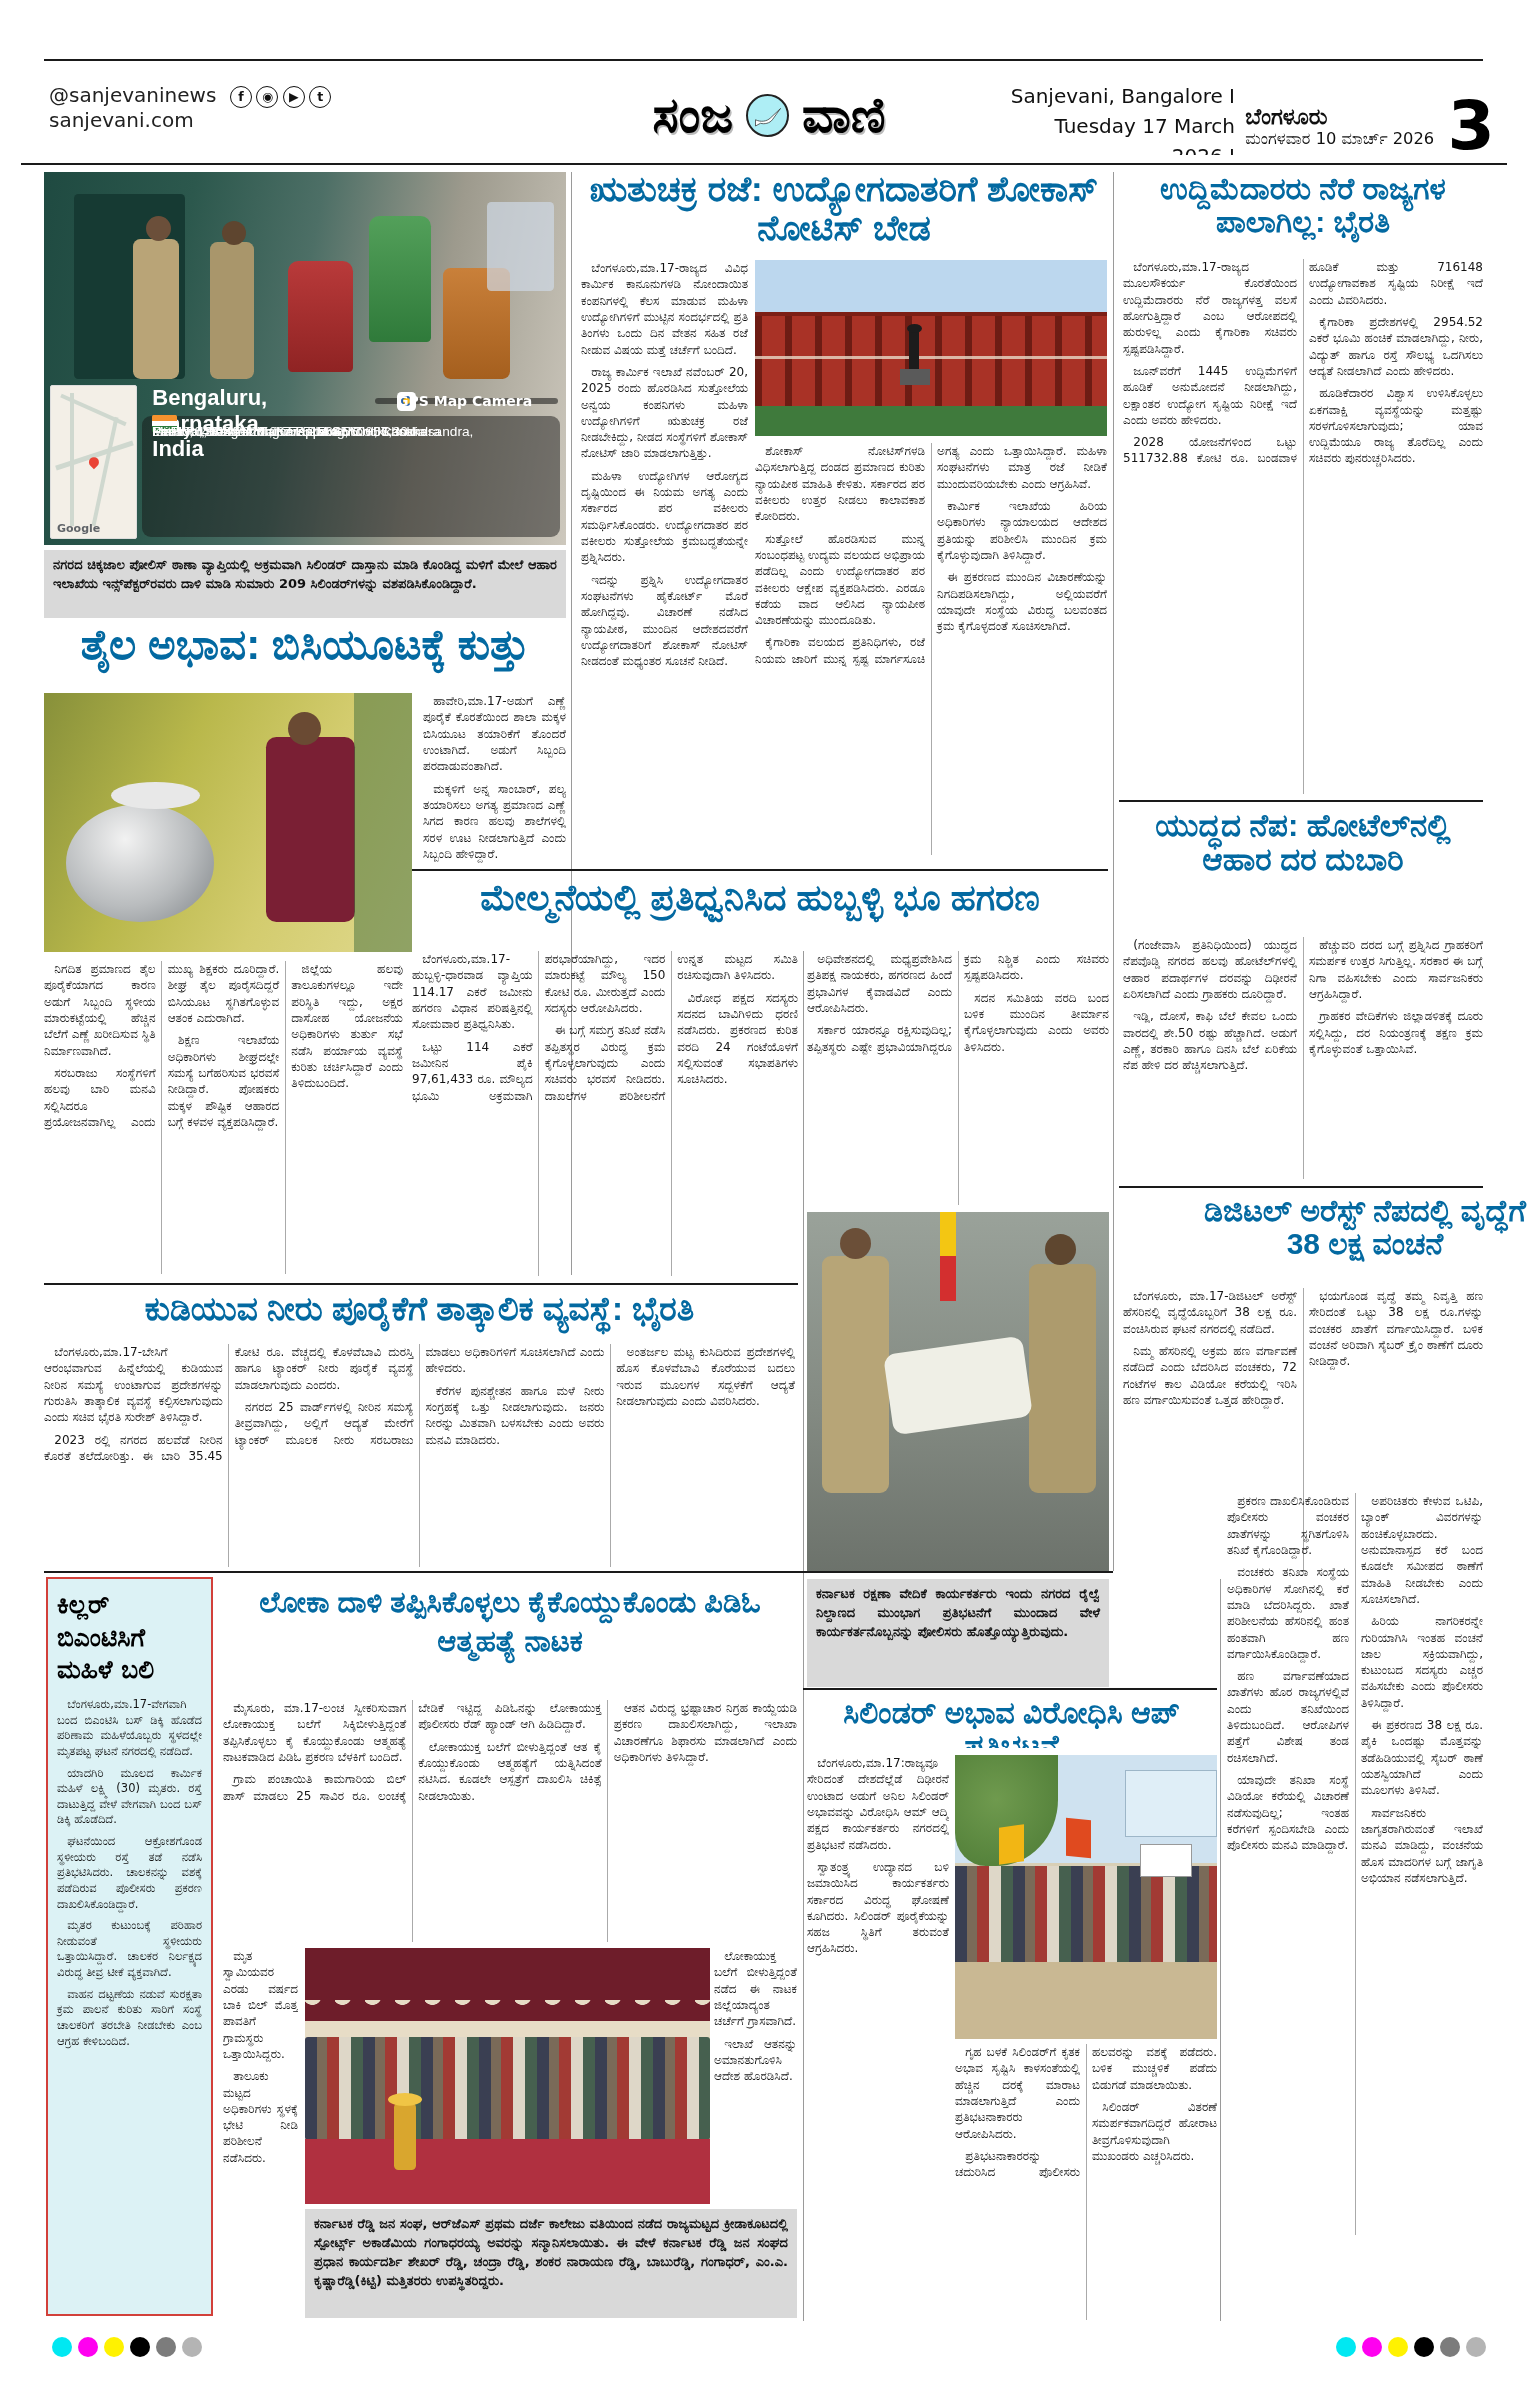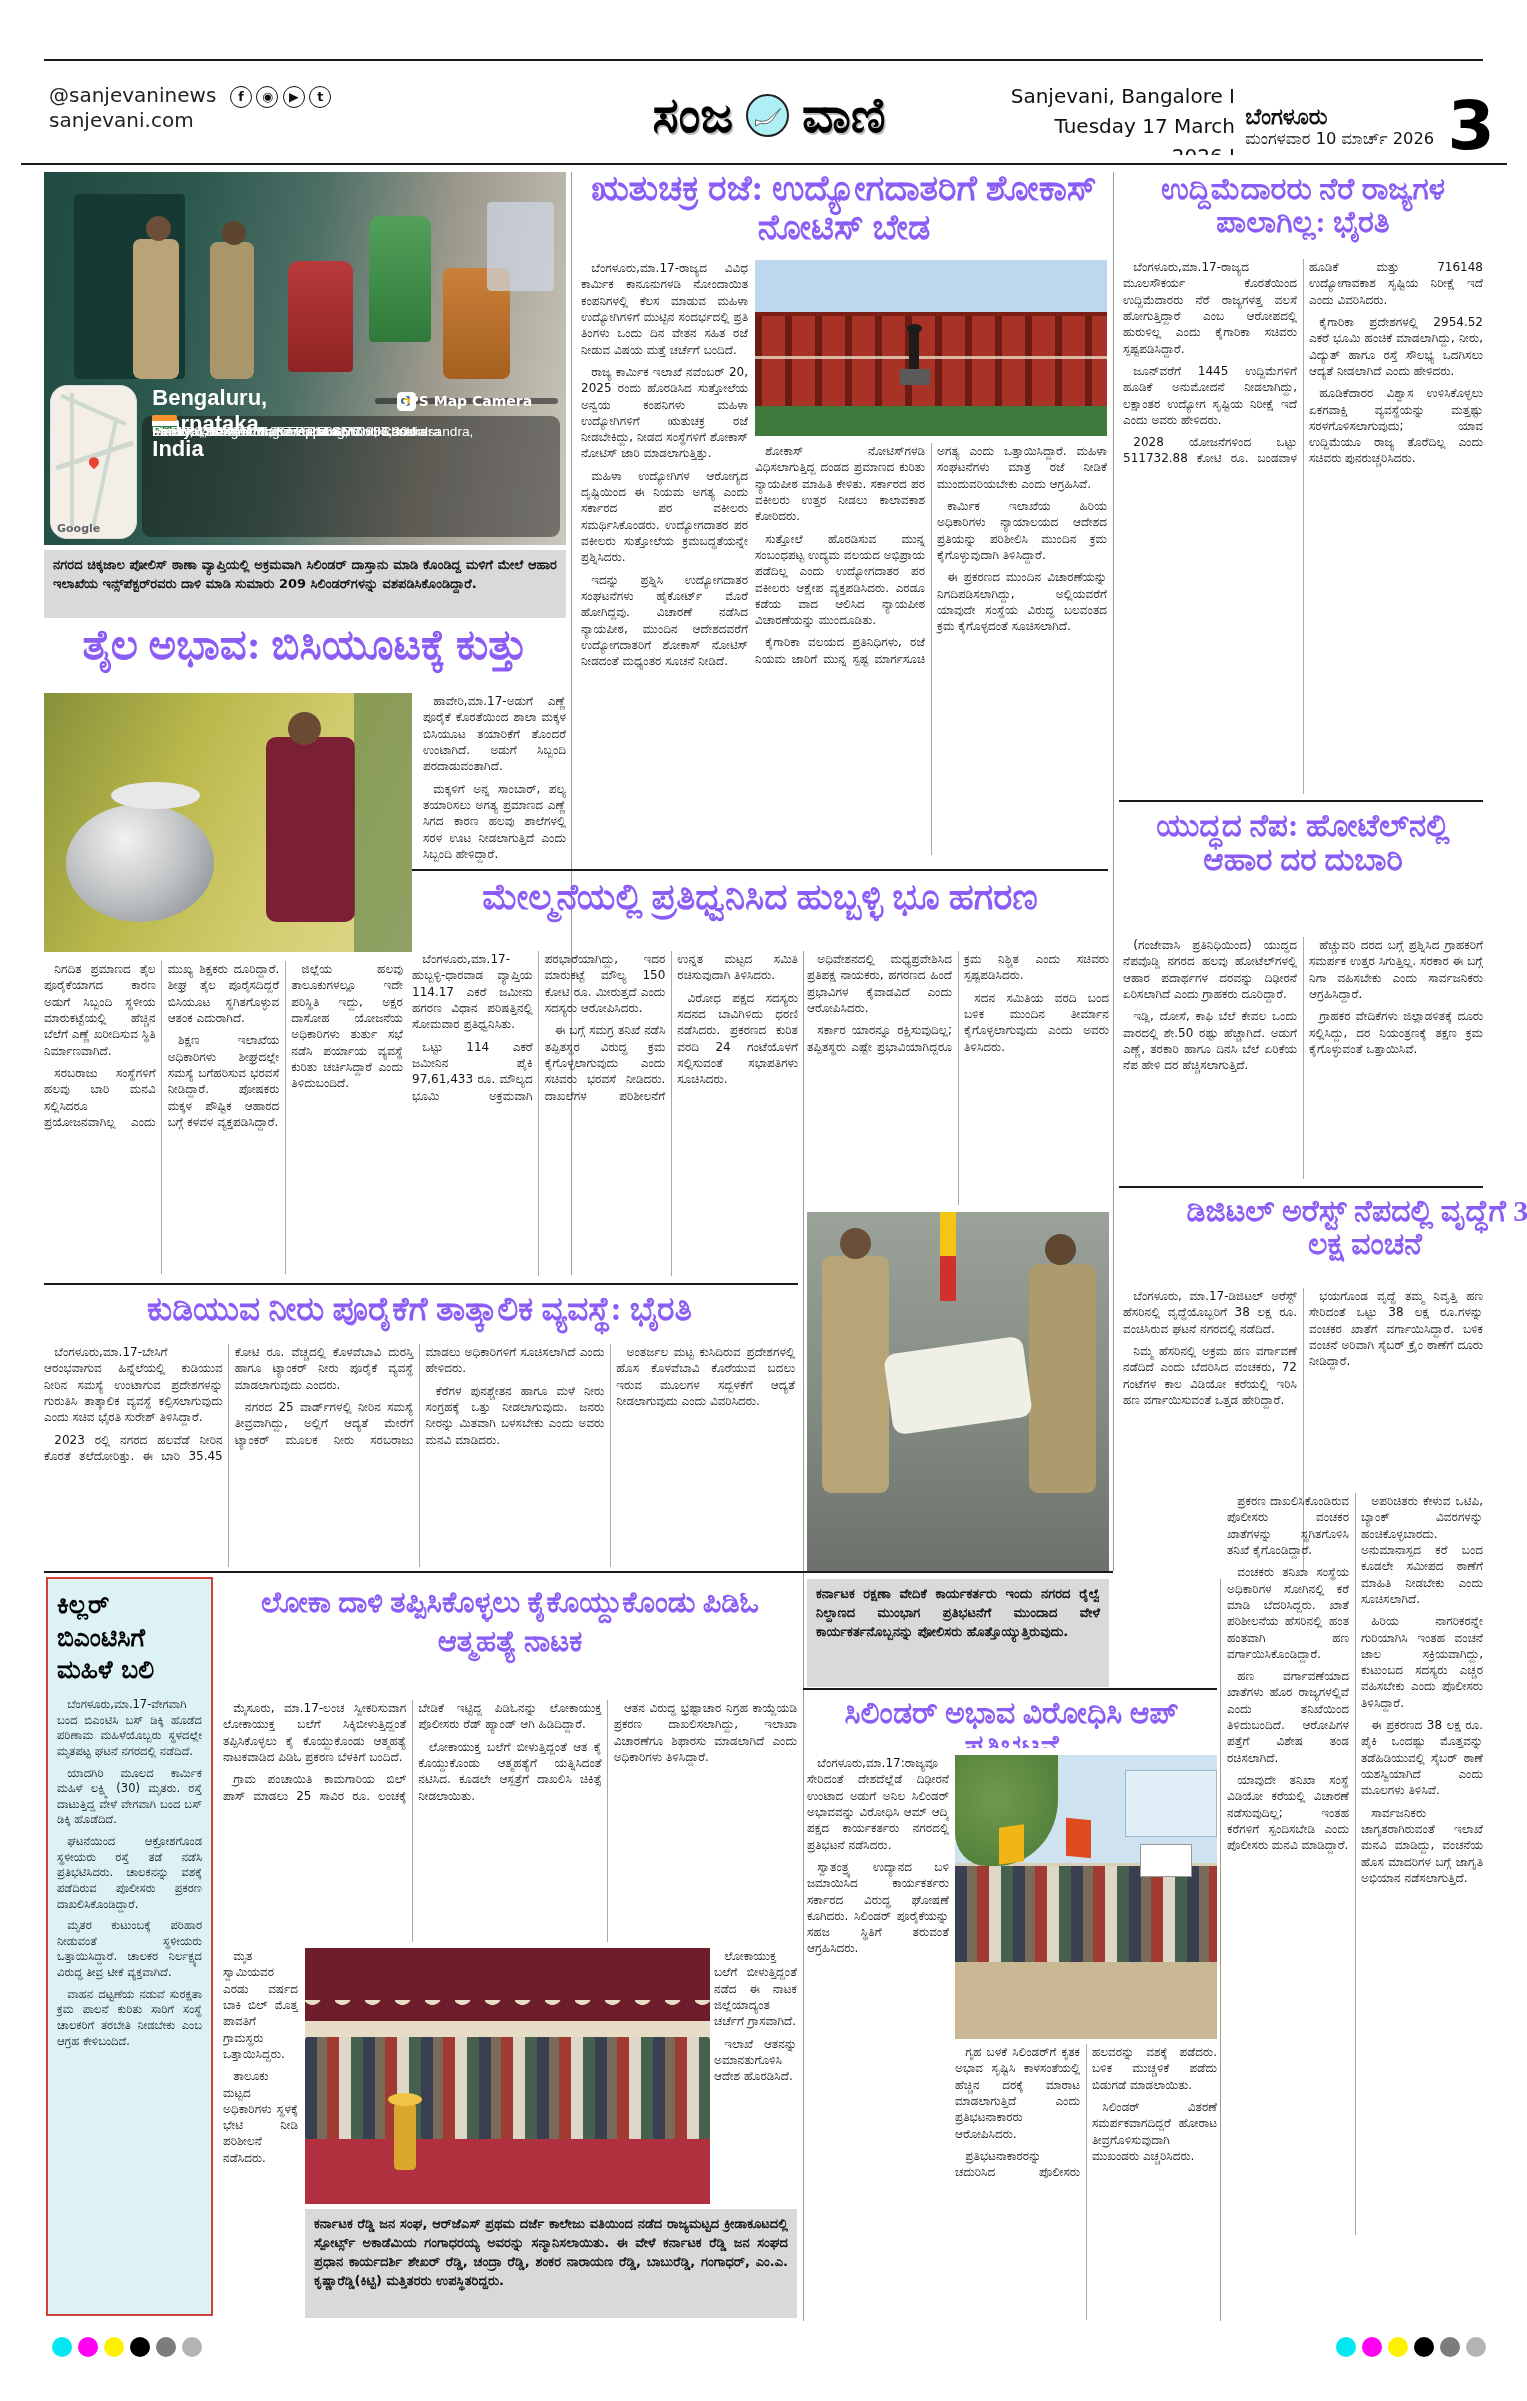--- a/index.html
+++ b/index.html
@@ -1,21 +1,21 @@
 <!DOCTYPE html>
 <html style="font-size:12px"><head>
 <meta charset="utf-8">
 <style>
   *{box-sizing:border-box;margin:0;padding:0}
   html,body{background:#fff}
   body{width:1528px;height:2401px;position:relative;font-family:"DejaVu Sans","Liberation Sans",sans-serif;color:#101010}
   .abs{position:absolute;overflow:hidden}
   .rule{position:absolute;background:#1a1a1a}
   .vrule{position:absolute;background:#9a9a9a;width:0.7px}
-  .headline{font-weight:bold;color:#8b5cf6;text-align:center;line-height:1.1;font-family:Liberation Serif, serif}
+  .headline{font-weight:bold;color:#0369a1;text-align:center;line-height:1.1;font-family:Liberation Sans, sans-serif}
   .body-text{font-size:12px;line-height:1.36;text-align:justify;color:#151515}
   .body-text p{margin:0 0 6px;text-indent:10.3px}
   .cols2{column-count:2;column-gap:12px;column-rule:0.7px solid #aaa}
   .cols3{column-count:3;column-gap:12px;column-rule:0.7px solid #aaa}
   .cols4{column-count:4;column-gap:12px;column-rule:0.7px solid #aaa}
   .caption{background:#d9d9d9;font-weight:bold;font-size:13px;line-height:1.45;padding:6px 9px;text-align:justify}
   .dotrow{position:absolute;display:flex;gap:6px}
   .dot{display:inline-block;width:20px;height:20px;border-radius:50%}
   
   .social{font-size:20px;line-height:1.25;color:#222}
@@ -31,21 +31,21 @@
   
   .ph{position:absolute;overflow:hidden;background:#888}
   .ph *{position:absolute}
   .gpanel{background:rgba(20,20,20,.48);border-radius:9px;color:#fff;padding:7.4px 10.3px;font-family:"Liberation Sans","DejaVu Sans",sans-serif}
   .gpanel .t{font-size:22px;font-weight:bold;line-height:1.15;display:flex;align-items:center;gap:7.4px}
   .gpanel .a{font-size:13.7px;line-height:1.3}
   .gchip{background:rgba(20,20,20,.55);border-radius:7.4px;color:#fff;display:flex;align-items:center;gap:6px;padding:3px 22px;font-size:14px;font-weight:bold}
   .gchip .cam{width:19px;height:19px;border-radius:4.4px;background:#fff;display:flex;align-items:center;justify-content:center}
   .gchip .cam i{width:10.3px;height:10.3px;border-radius:50%;background:#f9b916;border:2.2px solid #2962ad;display:block}
   .flag{width:25px;height:16.3px;display:inline-block;background:linear-gradient(#f5922e 0 33%,#fff 33% 66%,#2b7a3b 66%);border-radius:1.5px}
-  .minimap{background:#f3efe7;border-radius:17px;border:1.5px solid #ddd}
+  .minimap{background:#f3efe7;border-radius:2px;border:1.5px solid #ddd}
   .minimap .gt{position:absolute;bottom:3px;left:6px;font-size:11px;color:#5f6368;font-weight:bold}
   .mline{position:absolute;background:#cfd8cf}
   .killer{background:#dcf2f5;border:2.2px solid #d2403a;padding:10.3px 9px}
   .killer h2{font-size:25px;line-height:1.3;font-weight:bold;color:#000;margin-bottom:10.3px}
   .killer .body-text{font-size:11.5px}
   .crowd{background:repeating-linear-gradient(90deg,#3a3f52 0 12px,#7a6a58 12px 22px,#a23a34 22px 34px,#ded7c8 34px 46px,#46604f 46px 58px)}
 </style>
 </head>
 <body>
 

